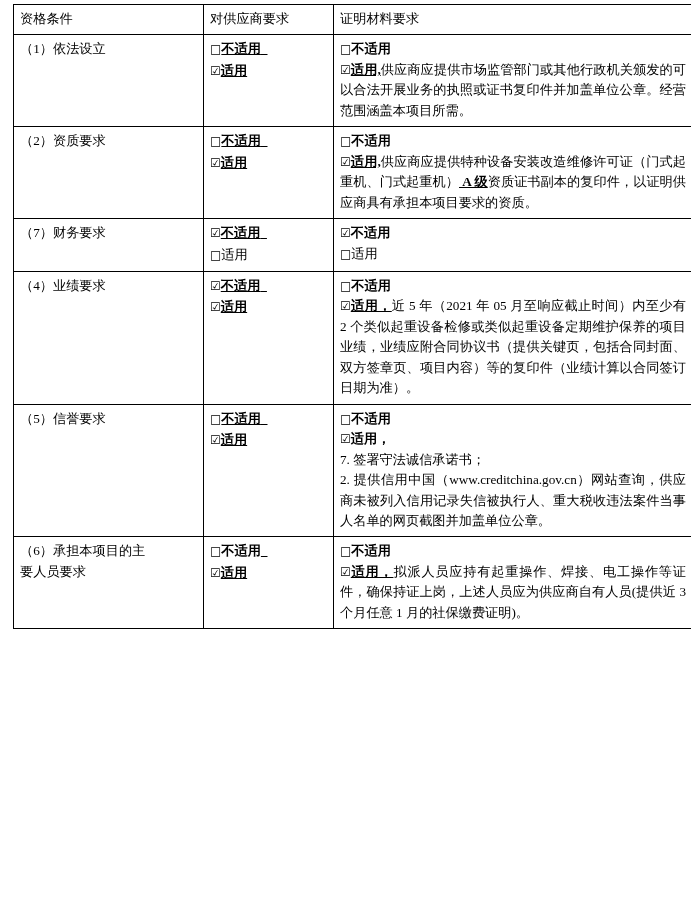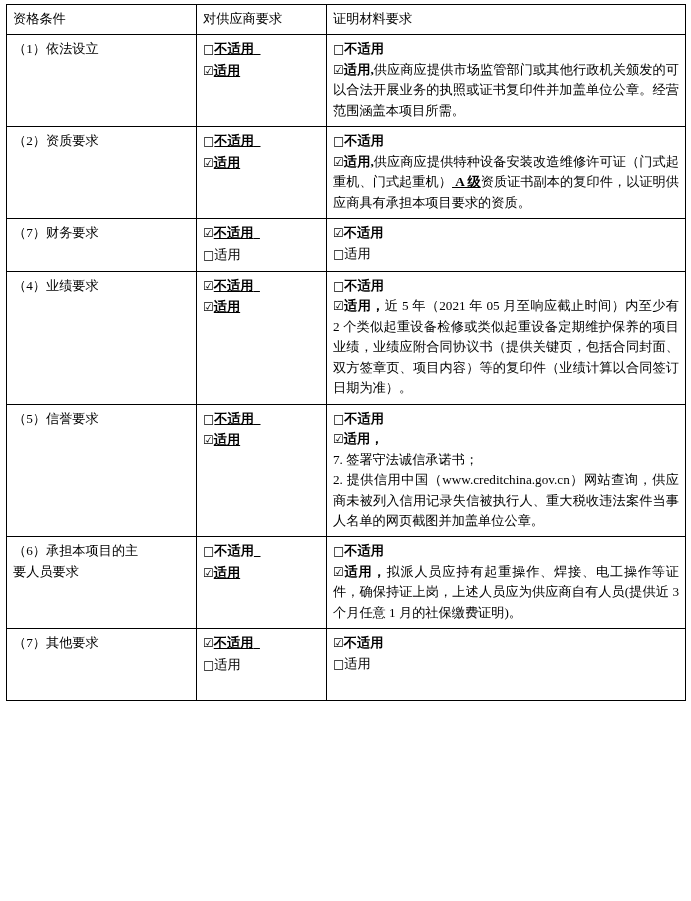--- a/index.html
+++ b/index.html
@@ -12,21 +12,21 @@
     height: 901px;
     font-family: "Liberation Serif", "DejaVu Serif", serif;
     color: #000000;
     -webkit-font-smoothing: antialiased;
   }
   .page {
     width: 603px;
     height: 901px;
     position: relative;
     box-sizing: border-box;
-    padding: 4px 6px 0 6px;
+    padding: 4px 6px 0 13px;
   }
   table.qual {
     border-collapse: collapse;
     width: 679px;
     table-layout: fixed;
     font-size: 13.2px;
     line-height: 1.55;
   }
   table.qual td, table.qual th {
     border: 1px solid #000000;
@@ -69,20 +69,21 @@
   .proof p {
     margin: 0 0 0 0;
     text-align: justify;
     text-justify: inter-ideograph;
   }
   .proof .body {
     text-indent: 0;
   }
   .proof .lead {
     font-weight: bold;
+    text-decoration: underline;
   }
   .proof .lead-plain {
     font-weight: bold;
   }
   .und {
     text-decoration: underline;
   }
   .numlist {
     margin: 0;
   }
@@ -220,35 +221,15 @@
         <td class="proof">
           <p class="opt">
             <span class="box">□</span><span class="lead-plain">不适用</span>
           </p>
           <p class="body">
             <span class="box">☑</span><span class="lead">适用，</span><span>拟派人员应持有起重操作、焊接、电工操作等证件，确保持证上岗，上述人员应为供应商自有人员(提供近 3 个月任意 1 月的社保缴费证明)。</span>
           </p>
         </td>
       </tr>
 
-      <tr>
-        <td class="cond-label">（7）其他要求</td>
-        <td>
-          <div class="opt opt-line">
-            <span class="box">☑</span><span class="opt-checked">不适用</span><span class="und">&nbsp;&nbsp;</span>
-          </div>
-          <div class="opt opt-line">
-            <span class="box">□</span><span>适用</span>
-          </div>
-        </td>
-        <td class="proof">
-          <p class="opt">
-            <span class="box">☑</span><span class="lead-plain">不适用</span>
-          </p>
-          <p class="opt">
-            <span class="box">□</span><span>适用</span>
-          </p>
-          <p class="opt">&nbsp;</p>
-        </td>
-      </tr>
     </tbody>
   </table>
 </div>
 
 </body></html>

